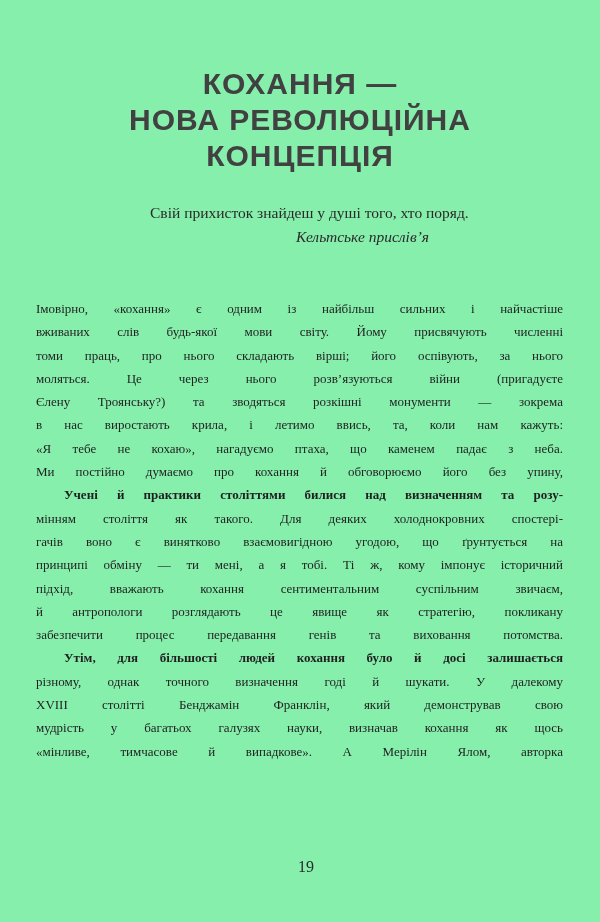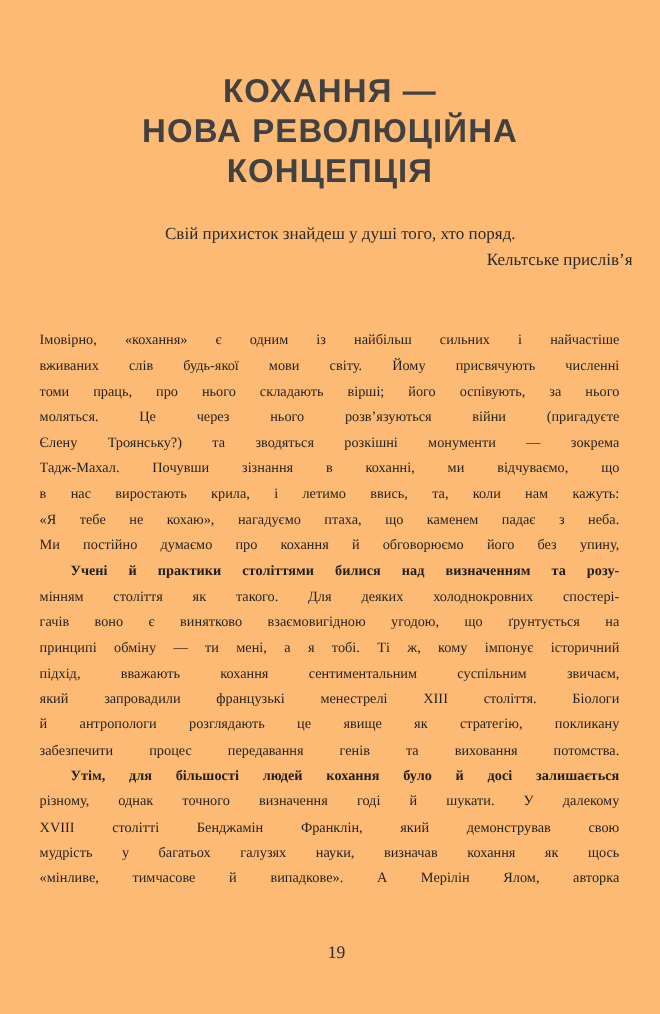--- a/index.html
+++ b/index.html
@@ -5,21 +5,21 @@
   html, body {
     margin: 0;
     padding: 0;
     background: #e8e8e8;
   }
   .page {
     position: relative;
     width: 600px;
     height: 922px;
     margin: 0 auto;
-    background: #fdba74;
+    background: #86efac;
     color: #1f1f1f;
     font-family: "Liberation Serif", "DejaVu Serif", serif;
     overflow: hidden;
     box-sizing: border-box;
   }
   .chapter-title {
     margin: 66px 40px 0 40px;
     text-align: center;
     font-family: "Liberation Sans", "DejaVu Sans", sans-serif;
     font-weight: bold;
@@ -31,21 +31,22 @@
   .title-line { display: block; }
   .epigraph {
     margin: 28px 25px 0 150px;
     font-size: 15.5px;
     line-height: 21px;
     color: #2a2a2a;
   }
   .epigraph-quote { text-align: left; }
   .epigraph-attribution {
     margin-top: 3px;
-    text-align: right;
+    text-align: center;
+    font-style: italic;
   }
   .body-text {
     margin: 50px 37px 0 36px;
     font-size: 13px;
     line-height: 23.3px;
     word-spacing: -1px;
     color: #1f1f1f;
   }
   .text-line {
     height: 23.3px;
@@ -82,33 +83,31 @@
   </div>
 
   <div class="body-text">
 
     <div class="paragraph">
       <div class="text-line">Імовірно, «кохання» є одним із найбільш сильних і найчастіше</div>
       <div class="text-line">вживаних слів будь-якої мови світу. Йому присвячують численні</div>
       <div class="text-line">томи праць, про нього складають вірші; його оспівують, за нього</div>
       <div class="text-line">моляться. Це через нього розв’язуються війни (пригадуєте</div>
       <div class="text-line">Єлену Троянську?) та зводяться розкішні монументи — зокрема</div>
-      <div class="text-line">Тадж-Махал. Почувши зізнання в коханні, ми відчуваємо, що</div>
       <div class="text-line">в нас виростають крила, і летимо ввись, та, коли нам кажуть:</div>
       <div class="text-line">«Я тебе не кохаю», нагадуємо птаха, що каменем падає з неба.</div>
       <div class="text-line">Ми постійно думаємо про кохання й обговорюємо його без упину,</div>
     </div>
 
     <div class="paragraph">
       <div class="text-line indent">Учені й практики століттями билися над визначенням та розу-</div>
       <div class="text-line">мінням століття як такого. Для деяких холоднокровних спостері-</div>
       <div class="text-line">гачів воно є винятково взаємовигідною угодою, що ґрунтується на</div>
       <div class="text-line">принципі обміну — ти мені, а я тобі. Ті ж, кому імпонує історичний</div>
       <div class="text-line">підхід, вважають кохання сентиментальним суспільним звичаєм,</div>
-      <div class="text-line">який запровадили французькі менестрелі XIII століття. Біологи</div>
       <div class="text-line">й антропологи розглядають це явище як стратегію, покликану</div>
       <div class="text-line">забезпечити процес передавання генів та виховання потомства.</div>
     </div>
 
     <div class="paragraph">
       <div class="text-line indent">Утім, для більшості людей кохання було й досі залишається</div>
       <div class="text-line">різному, однак точного визначення годі й шукати. У далекому</div>
       <div class="text-line">XVIII столітті Бенджамін Франклін, який демонстрував свою</div>
       <div class="text-line">мудрість у багатьох галузях науки, визначав кохання як щось</div>
       <div class="text-line">«мінливе, тимчасове й випадкове». А Мерілін Ялом, авторка</div>

